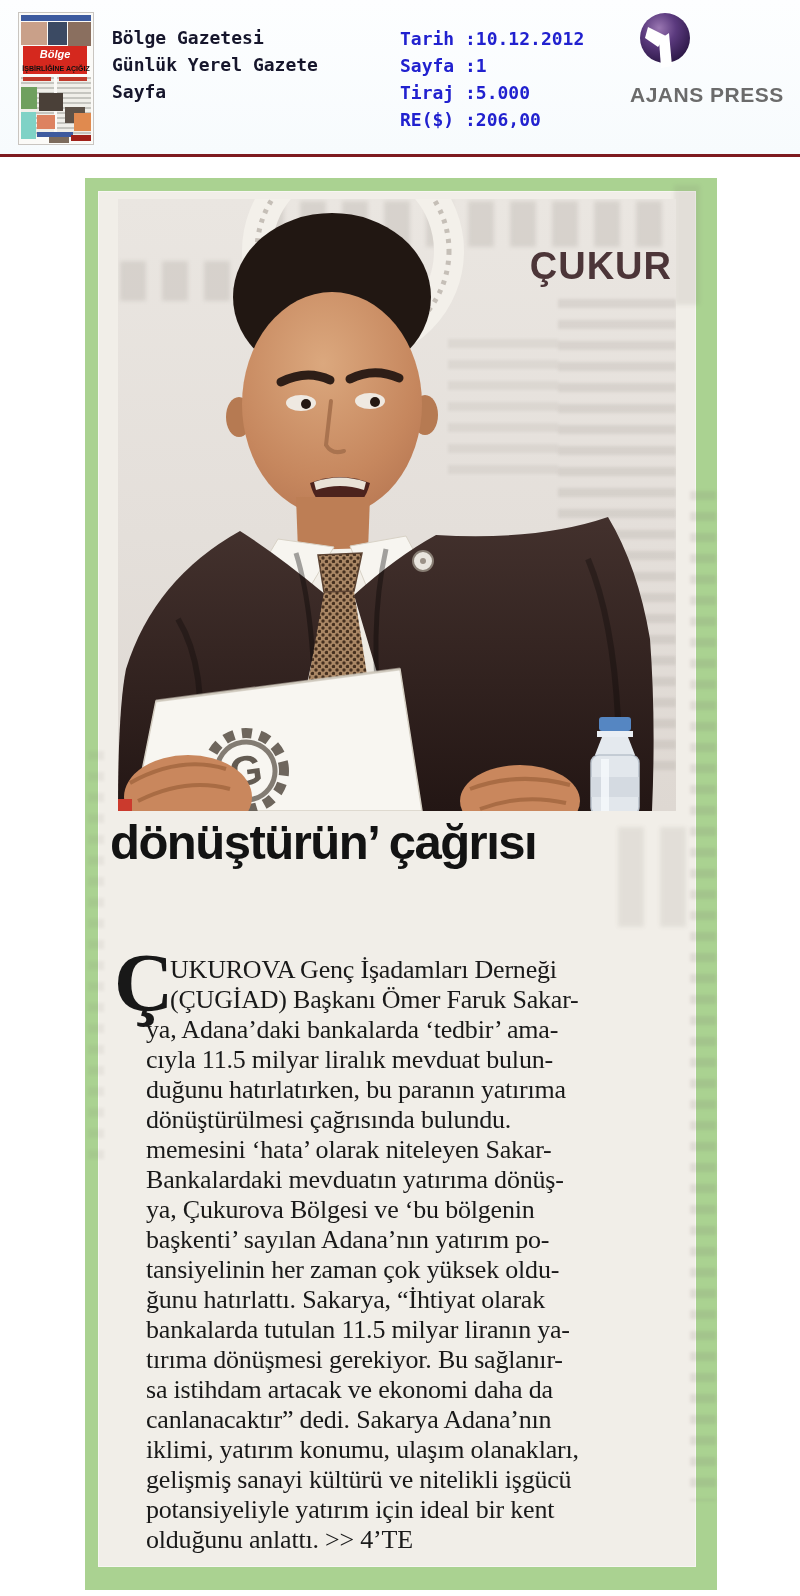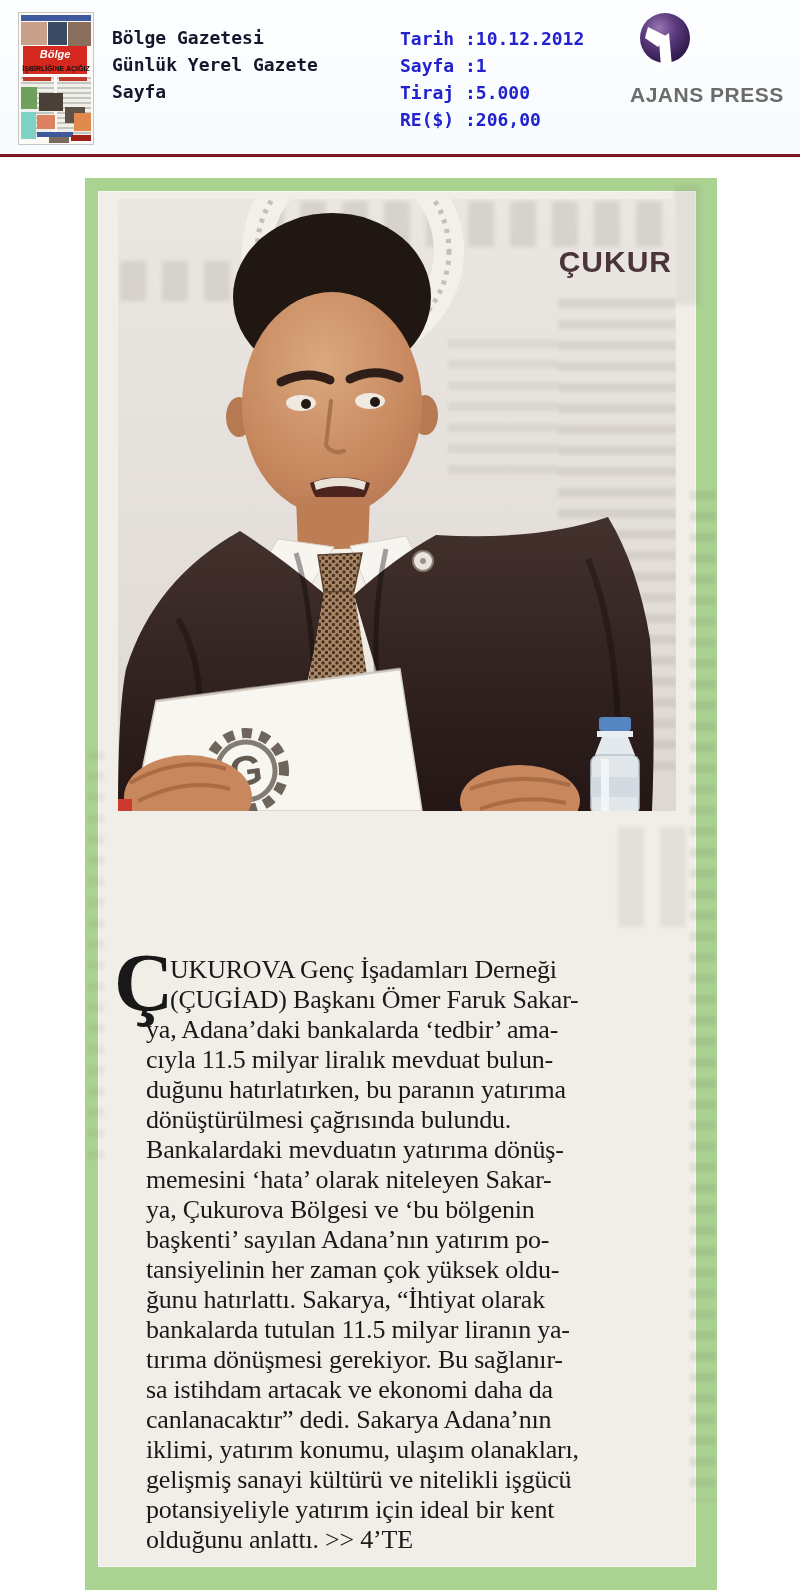--- a/index.html
+++ b/index.html
@@ -42,21 +42,21 @@
                 filter:blur(2px);}
   .smudge-lines{background-image:repeating-linear-gradient(180deg,rgba(122,115,106,.26) 0 9px,rgba(122,115,106,0) 9px 21px);
                 filter:blur(1.5px);}
   .ghost{position:absolute;opacity:.55;}
 
   
   .photo{position:absolute;left:20px;top:8px;width:558px;height:612px;overflow:hidden;
          background:linear-gradient(180deg,#eae6e1 0%,#e4dfda 55%,#ded8d2 100%);}
   .photo .ghost{z-index:1;}
   .photo svg{position:absolute;left:0;top:0;z-index:2;}
-  .photo-caption{position:absolute;top:46px;right:4px;z-index:3;font-size:30px;font-weight:bold;
+  .photo-caption{position:absolute;top:46px;right:4px;z-index:3;font-size:38px;font-weight:bold;
                  color:#41282c;letter-spacing:1px;opacity:.93;}
   .crop-mark{position:absolute;left:0;bottom:0;width:14px;height:12px;background:#cb3a2d;z-index:3;}
 
   
   .headline{position:absolute;left:12px;top:622px;font-size:49px;font-weight:bold;line-height:58px;
             letter-spacing:-1.5px;color:#131313;}
   .headline div{white-space:nowrap;}
   .dropcap{position:absolute;left:16px;top:750px;font-family:"Liberation Serif",serif;
            font-weight:bold;font-size:82px;line-height:84px;color:#181818;}
   .body-lines{position:absolute;left:48px;top:764px;width:550px;font-size:26px;line-height:30px;
@@ -221,33 +221,34 @@
           <rect x="-24" y="58" width="48" height="20" fill="#d4dae1"></rect>
           <rect x="-14" y="40" width="8" height="52" fill="#f5f8fb" opacity=".85"></rect>
         </g>
       </svg>
 
       <div class="photo-caption">ÇUKUR</div>
       <div class="crop-mark"></div>
     </div>
 
     <div class="headline">
+        <div>dönüştürün’ çağrısı</div>
       </div>
 
     <div class="dropcap">Ç</div>
 
     <div class="body-lines">
         <div>UKUROVA Genç İşadamları Derneği</div>
         <div>(ÇUGİAD) Başkanı Ömer Faruk Sakar-</div>
         <div>ya, Adana’daki bankalarda ‘tedbir’ ama-</div>
         <div>cıyla 11.5 milyar liralık mevduat bulun-</div>
         <div>duğunu hatırlatırken, bu paranın yatırıma</div>
         <div>dönüştürülmesi çağrısında bulundu.</div>
+        <div>memesini ‘hata’ olarak niteleyen Sakar-</div>
         <div>Bankalardaki mevduatın yatırıma dönüş-</div>
-        <div>memesini ‘hata’ olarak niteleyen Sakar-</div>
         <div>ya, Çukurova Bölgesi ve ‘bu bölgenin</div>
         <div>başkenti’ sayılan Adana’nın yatırım po-</div>
         <div>tansiyelinin her zaman çok yüksek oldu-</div>
         <div>ğunu hatırlattı. Sakarya, “İhtiyat olarak</div>
         <div>bankalarda tutulan 11.5 milyar liranın ya-</div>
         <div>tırıma dönüşmesi gerekiyor. Bu sağlanır-</div>
         <div>sa istihdam artacak ve ekonomi daha da</div>
         <div>canlanacaktır” dedi. Sakarya Adana’nın</div>
         <div>iklimi, yatırım konumu, ulaşım olanakları,</div>
         <div>gelişmiş sanayi kültürü ve nitelikli işgücü</div>

